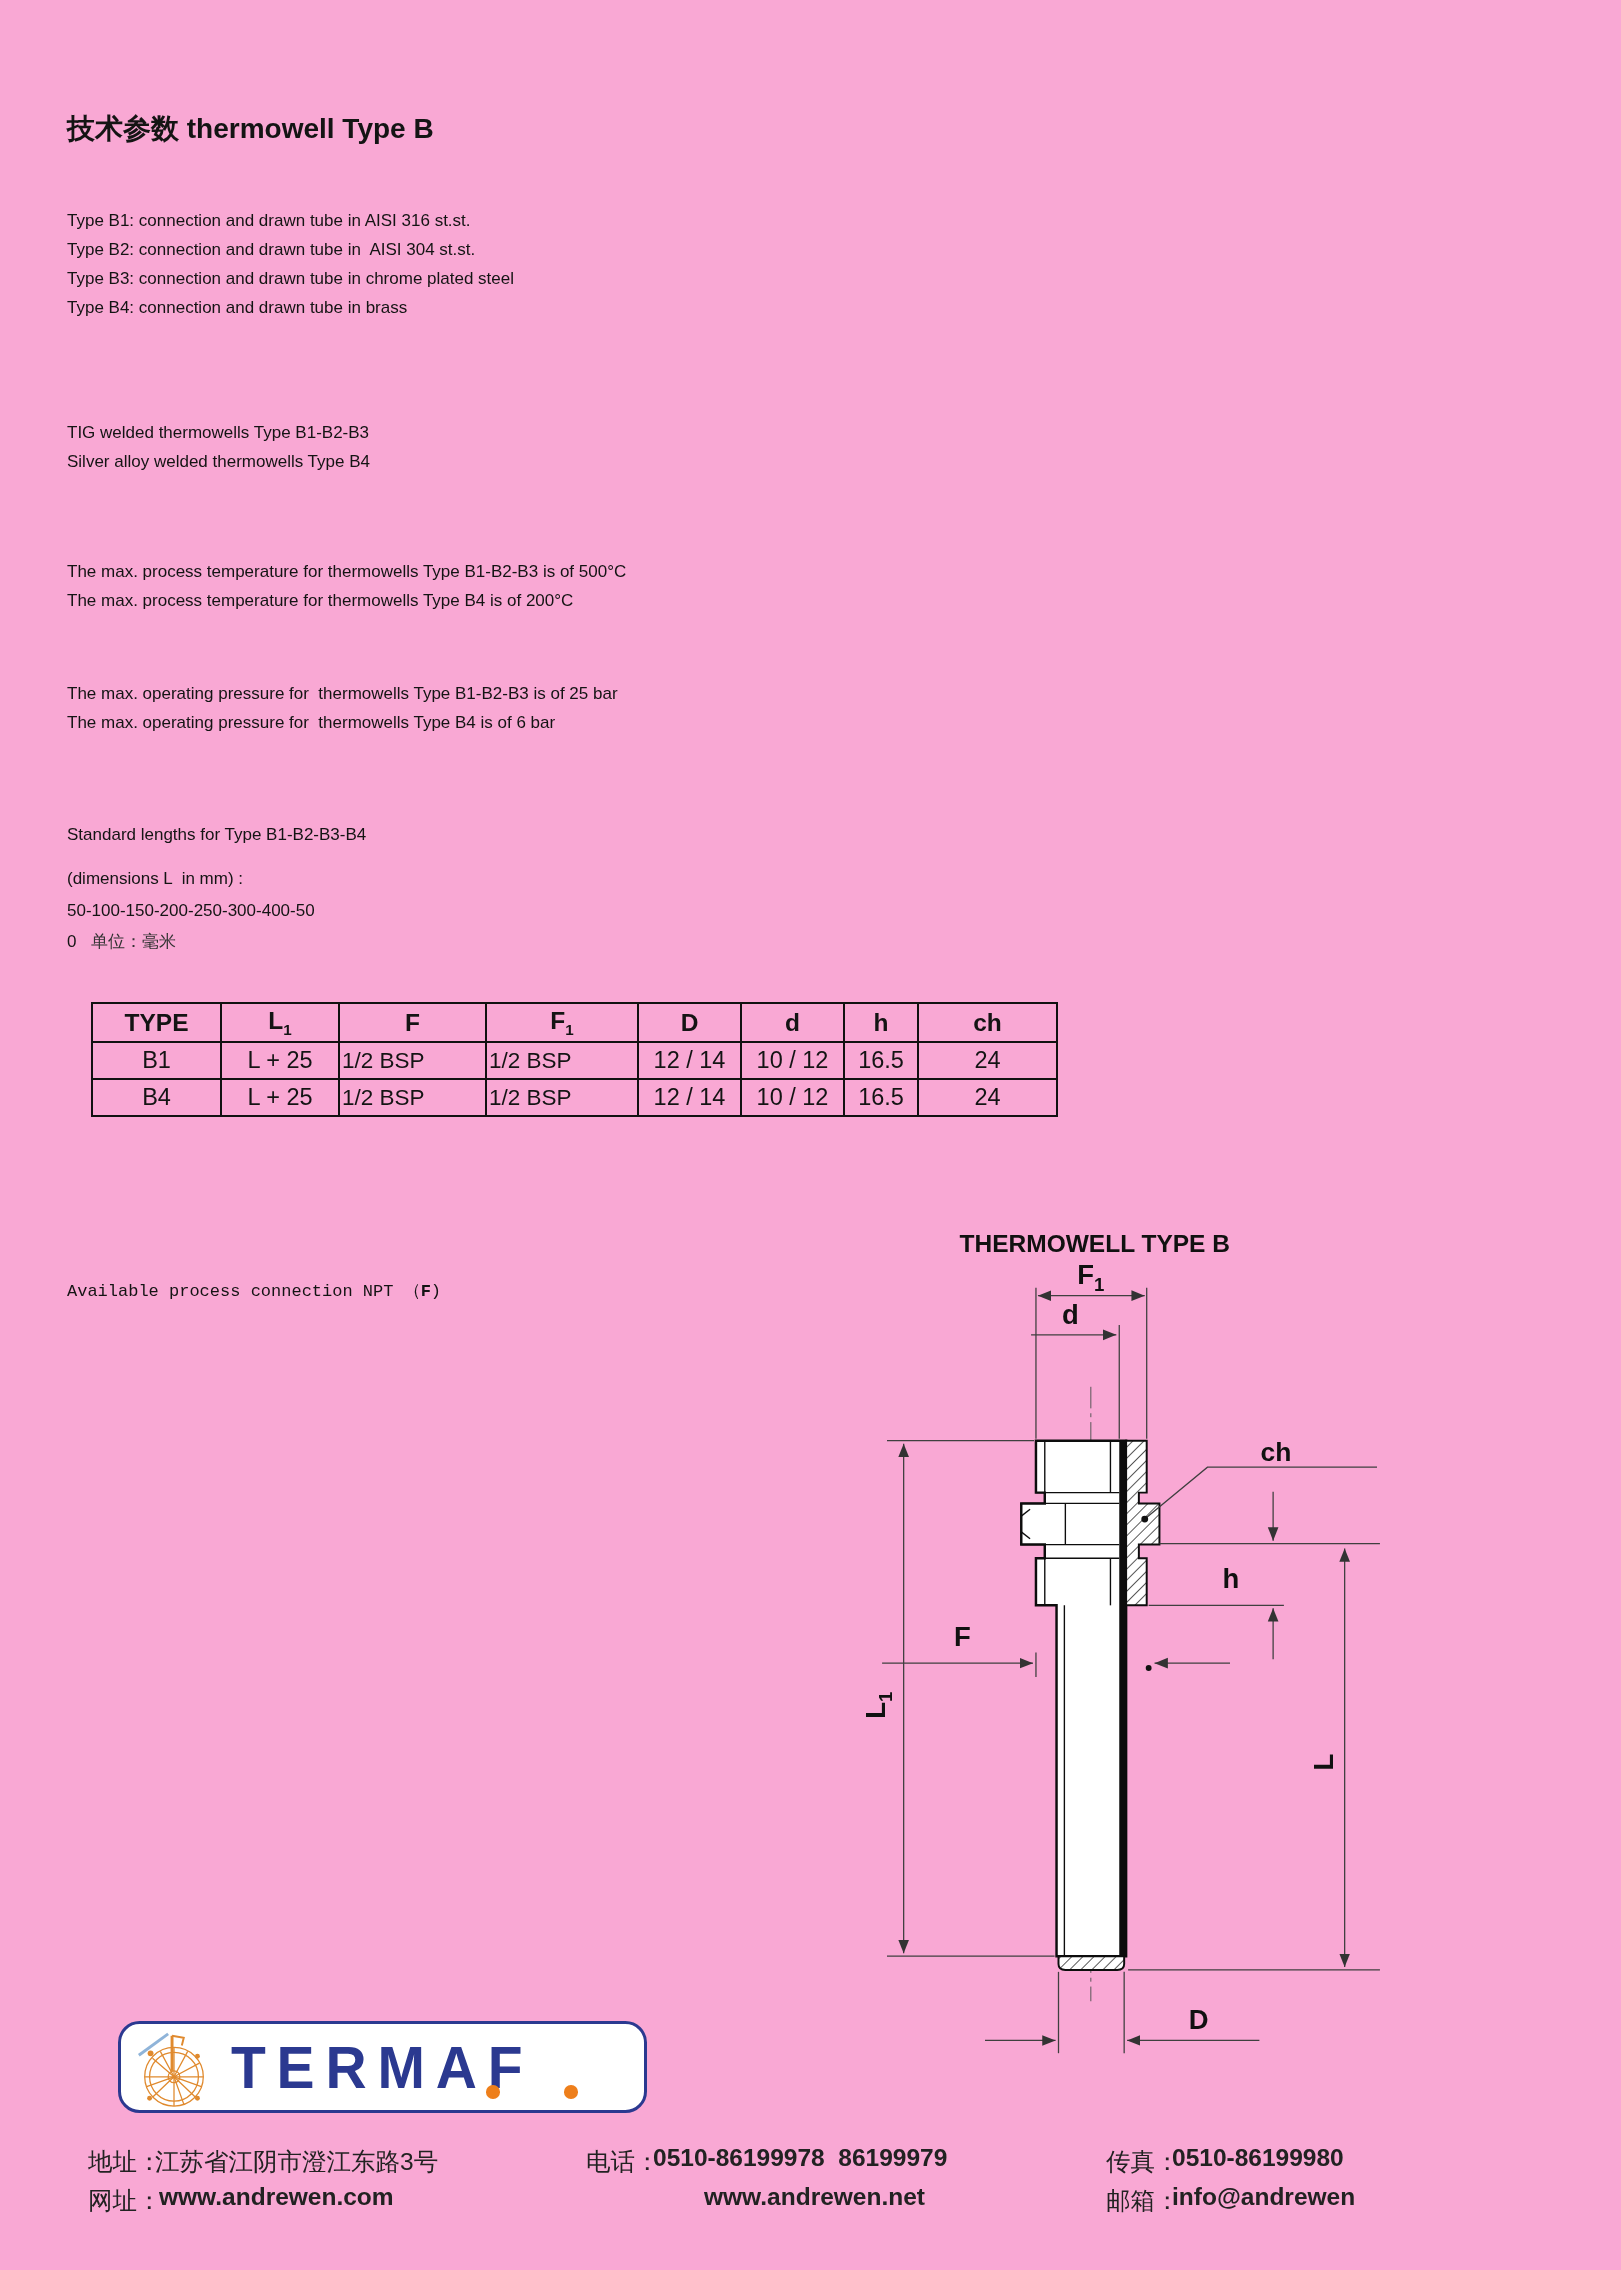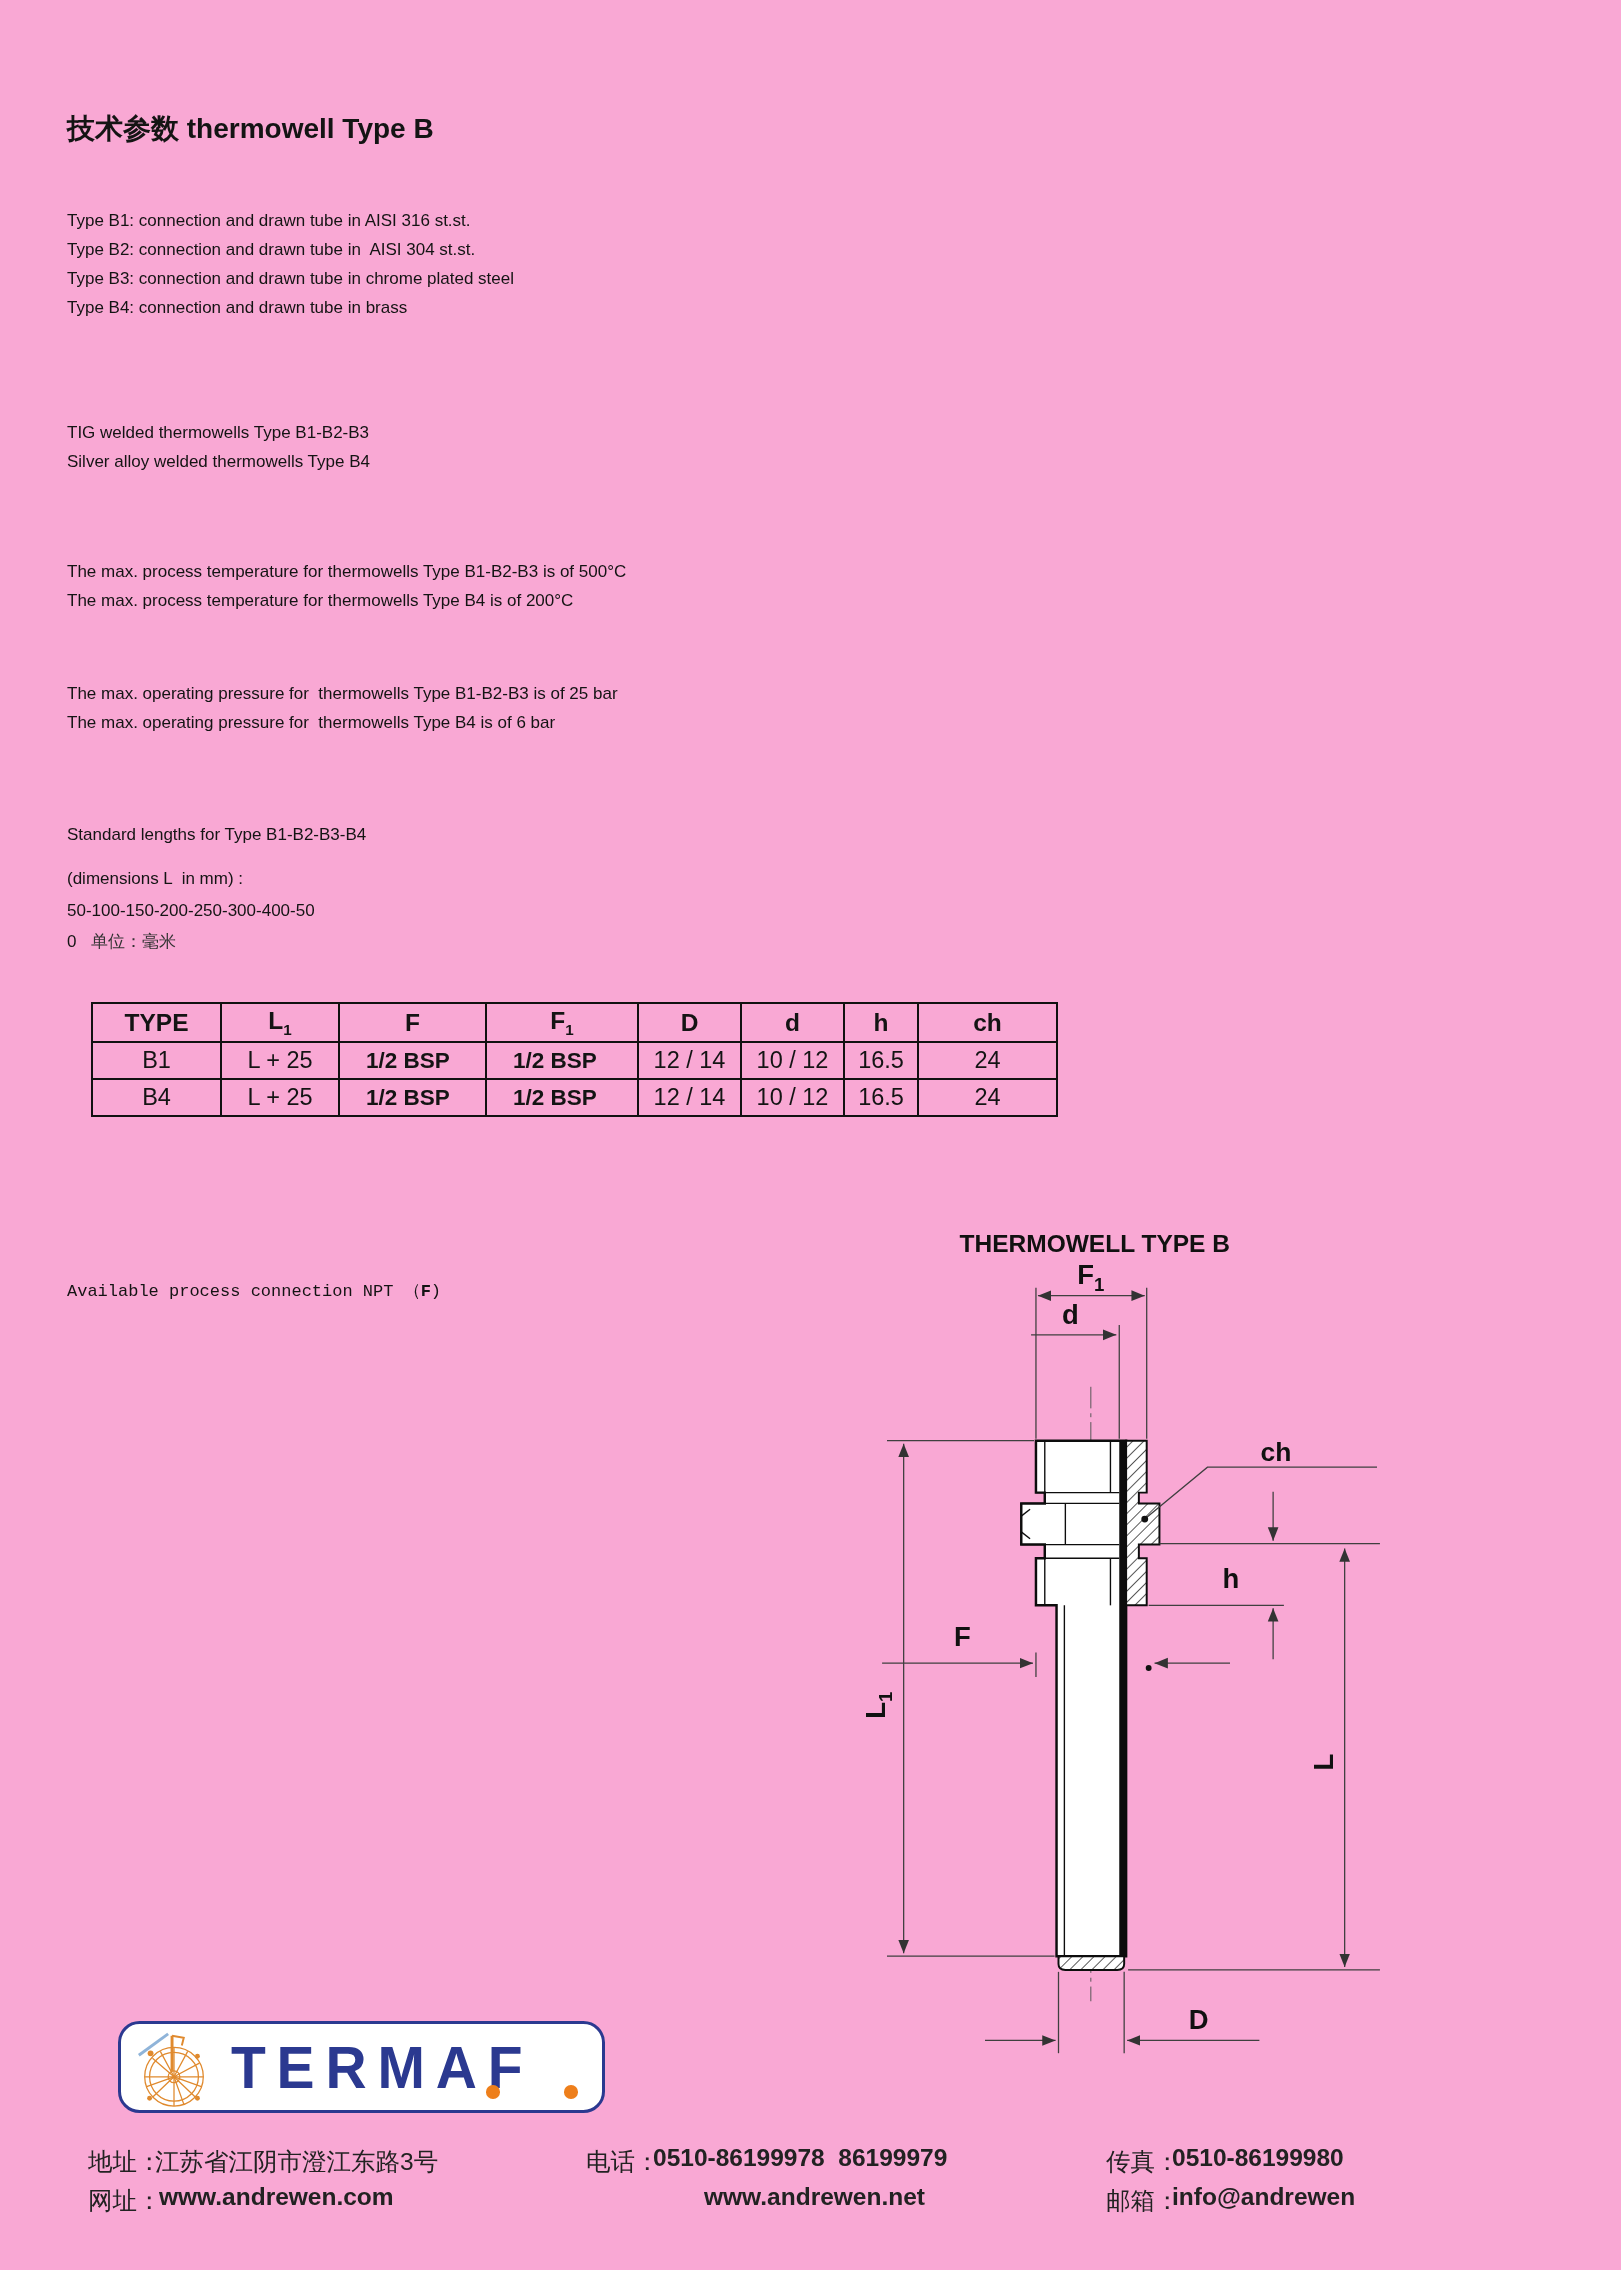--- a/index.html
+++ b/index.html
@@ -10,24 +10,24 @@
   .doc-title{font-size:28px;font-weight:bold;}
   .body-line{font-size:17px;line-height:29px;}
   .para div{white-space:pre;}
   
   table.spec{border-collapse:collapse;table-layout:fixed;}
   table.spec td,table.spec th{border:2px solid #111;font-size:23.5px;text-align:center;
         padding:0;height:35px;overflow:hidden;}
   table.spec th{font-size:24.5px;font-weight:bold;height:37px;border-bottom:2.9px solid #111;}
   table.spec{border:2.9px solid #111;}
   table.spec tr.thickTop td{border-top:2.9px solid #111;}
-  table.spec td.cell-left{text-align:left;padding-left:26px;font-size:22.5px;font-weight:bold;}
+  table.spec td.cell-left{text-align:left;padding-left:2px;font-size:22.5px;}
   table.spec sub{font-size:0.62em;}
   
-  .logo-box{position:absolute;left:118px;top:2021px;width:487px;height:92px;
+  .logo-box{position:absolute;left:118px;top:2021px;width:529px;height:92px;
         border:3.9px solid #2b3990;border-radius:21.6px;background:#fff;box-sizing:border-box;}
   .wordmark{position:absolute;left:110px;top:9.8px;font-size:57px;font-weight:bold;
         color:#2b3990;letter-spacing:10.8px;font-family:"Liberation Sans",sans-serif;
         transform:scaleY(1.05);}
   .dot{position:absolute;width:13.7px;height:13.7px;border-radius:50%;background:#ee7f1b;}
   .company-name{font-size:37px;letter-spacing:7.8px;color:#111;}
   .foot{font-size:24.5px;color:#222;}
   .cn{font-family:"Liberation Sans",sans-serif;}
 </style>
 </head>

